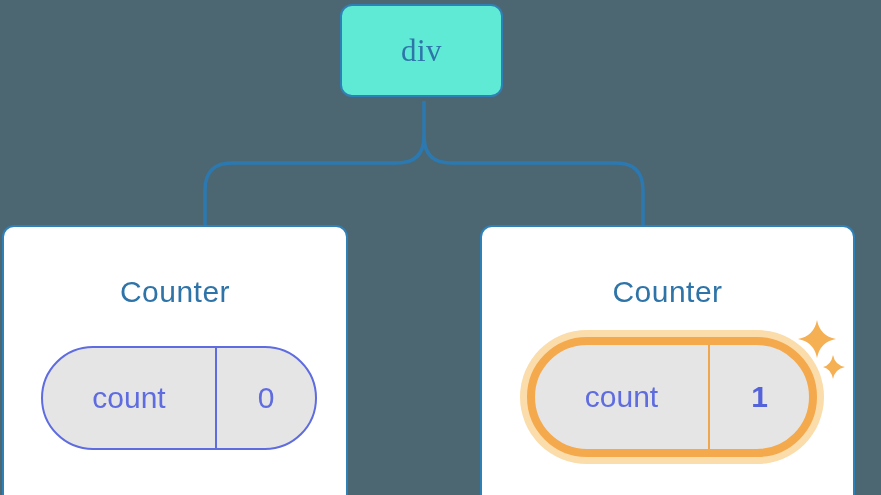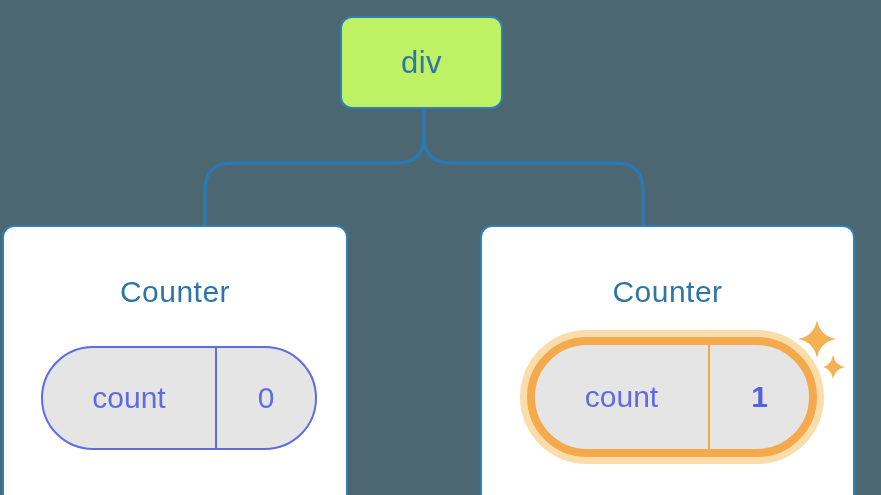--- a/index.html
+++ b/index.html
@@ -9,28 +9,29 @@
     font-family: "Liberation Sans", sans-serif;
     position: relative;
     overflow: hidden;
   }
   .stage { position: absolute; inset: 0; }
 
   .connector { position: absolute; left: 0; top: 0; }
 
   .root-node {
     position: absolute;
-    left: 340px; top: 16px;
+    left: 340px; top: 4px;
     width: 163px; height: 93px;
-    background: #bef264;
+    background: #5eead4;
     border: 2.5px solid #2f80b6;
     border-radius: 12px;
     display: flex; align-items: center; justify-content: center;
     box-sizing: border-box;
     z-index: 2;
+    font-family: Liberation Serif, serif;
   }
   .root-node .label {
     color: #2e76aa;
     font-size: 31px;
     letter-spacing: 0.5px;
   }
 
   .card {
     position: absolute;
     top: 225px;

